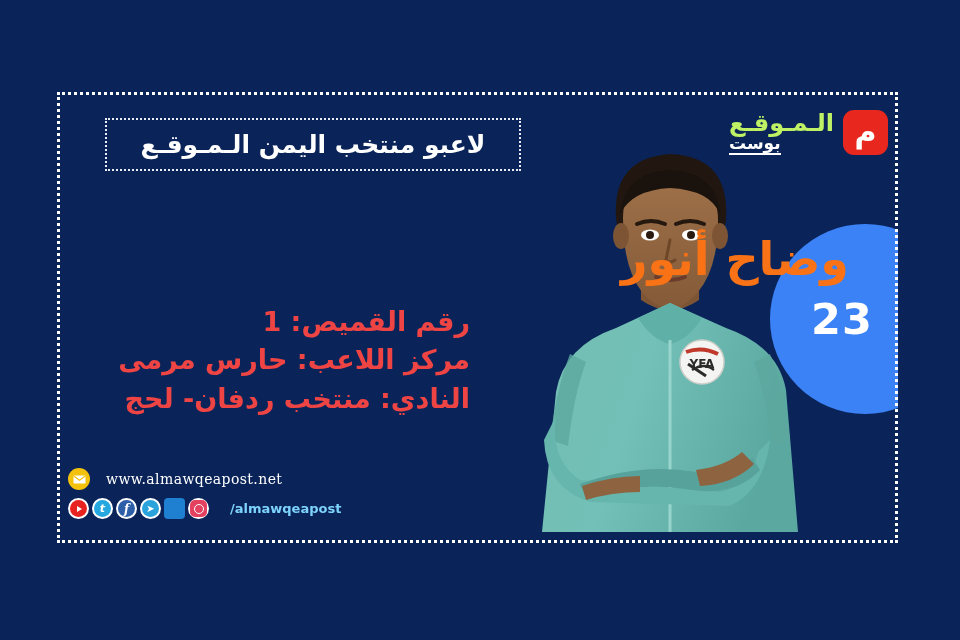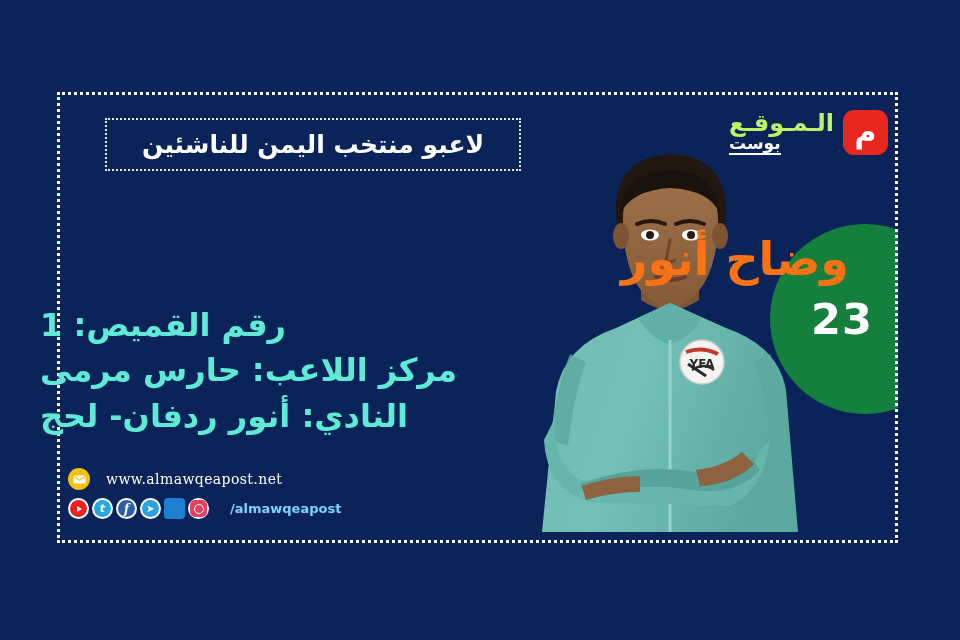--- a/index.html
+++ b/index.html
@@ -25,21 +25,21 @@
     overflow: hidden;
     pointer-events: none;
   }
   .badge-circle {
     position: absolute;
     right: -62px;
     top: 132px;
     width: 190px;
     height: 190px;
     border-radius: 50%;
-    background: #15803d;
+    background: #3b82f6;
     display: flex;
     align-items: center;
     justify-content: center;
   }
   .badge-number {
     font-family: "DejaVu Sans", "Liberation Sans", sans-serif;
     font-size: 43px;
     font-weight: bold;
     color: #ffffff;
     letter-spacing: 1px;
@@ -149,26 +149,26 @@
   .details {
     position: absolute;
     top: 303px;
     right: 490px;
     width: 430px;
     text-align: left;
     color: #ffffff;
     direction: rtl;
   }
   .detail-line {
-    font-size: 32px;
+    font-size: 27px;
     font-weight: bold;
     line-height: 1.42;
-    color: #5eead4;
+    color: #ef4444;
     white-space: nowrap;
-    text-align: left;
+    text-align: right;
   }
 
   
   .footer { position: absolute; left: 68px; top: 468px; direction: ltr; }
   .site-row { display: flex; align-items: center; gap: 8px; }
   .mail-icon {
     width: 22px; height: 22px;
     border-radius: 50%;
     background: #f4c20d;
     display: flex; align-items: center; justify-content: center;
@@ -322,39 +322,39 @@
       <path d="M166 212 Q182 206 198 214" stroke="#c0392b" stroke-width="4" fill="none"></path>
       <path d="M168 224 L186 236" stroke="#2b2b2b" stroke-width="3" fill="none"></path>
       <path d="M172 230 Q184 222 194 230" stroke="#2b2b2b" stroke-width="2.4" fill="none"></path>
       <text x="182" y="228" font-size="12" font-family="DejaVu Sans, sans-serif" font-weight="bold" fill="#2b2b2b" text-anchor="middle">YFA</text>
     </svg>
   </div>
 
   <div class="frame"></div>
 
   <div class="title-box">
-    <span class="title-text">لاعبو منتخب اليمن للناشئين</span>
+    <span class="title-text">لاعبو منتخب اليمن الـمـوقـع</span>
   </div>
 
   <div class="logo">
     <div class="logo-mark">
       <span>م</span>
     </div>
     <div class="logo-words">
       <span class="logo-top">الـمـوقـع</span>
       <span class="logo-bottom">بوست</span>
     </div>
   </div>
 
   <div class="name">وضاح أنور</div>
 
   <div class="details">
     <div class="detail-line">رقم القميص: 1</div>
     <div class="detail-line">مركز اللاعب: حارس مرمى</div>
-    <div class="detail-line">النادي: أنور ردفان- لحج</div>
+    <div class="detail-line">النادي: منتخب ردفان- لحج</div>
   </div>
 
   <div class="footer">
     <div class="site-row">
       <span class="mail-icon">
         <svg width="13" height="9" viewBox="0 0 13 9" xmlns="http://www.w3.org/2000/svg">
           <rect x="0.5" y="0.5" width="12" height="8" rx="1" fill="#ffffff"></rect>
           <path d="M0.8 1 L6.5 5.2 L12.2 1" stroke="#f4c20d" stroke-width="1.2" fill="none"></path>
         </svg>
       </span>

